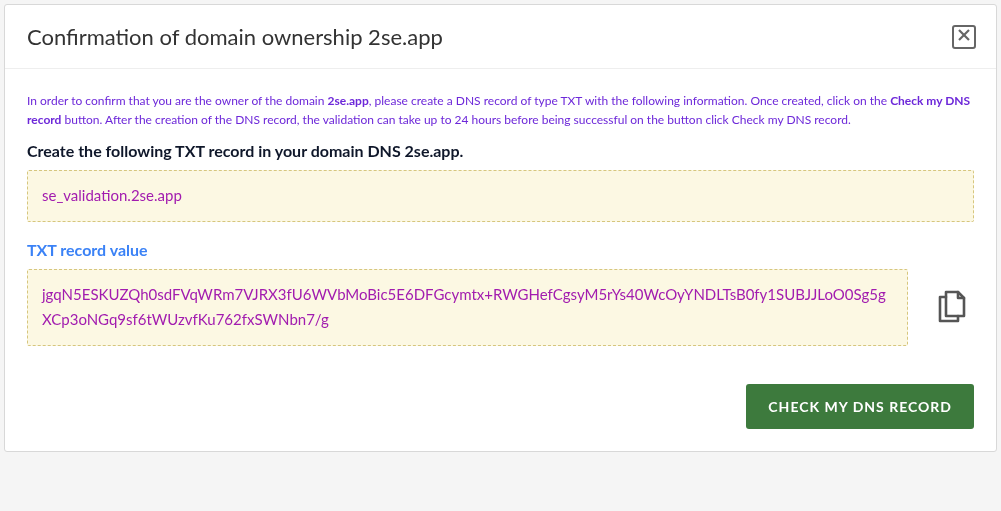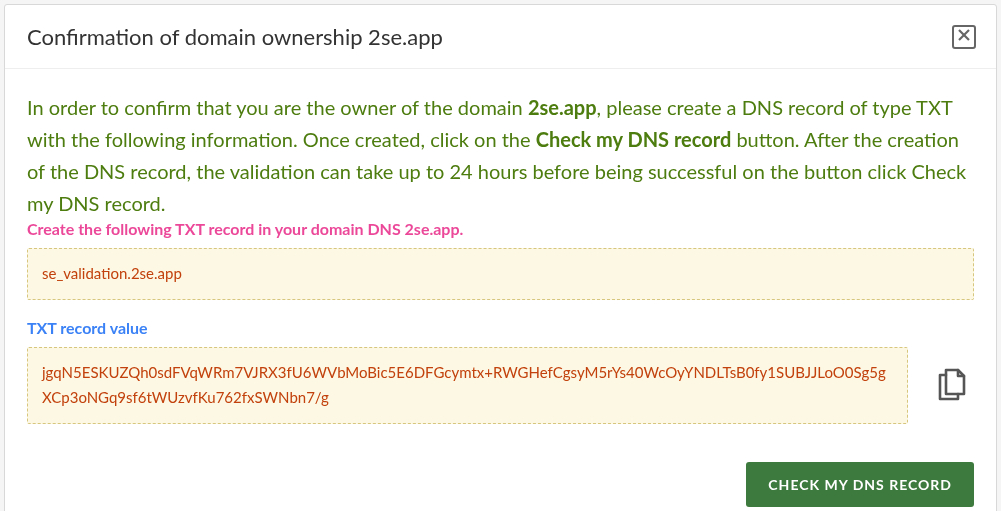--- a/index.html
+++ b/index.html
@@ -54,44 +54,44 @@
     .close-btn svg {
       width: 12px;
       height: 12px;
     }
     
     .modal-body {
       padding: 22px 22px 10px 22px;
     }
     
     .intro-text {
-      font-size: 20px;
+      font-size: 12px;
       line-height: 1.6;
-      color: #4d7c0f;
-      margin-bottom: 0;
+      color: #6d28d9;
+      margin-bottom: 12px;
     }
     
     .intro-text .bold {
       font-weight: 700;
     }
     
     .section-label {
       font-size: 16px;
       font-weight: 700;
-      color: #ec4899;
+      color: #0f172a;
       margin-bottom: 10px;
     }
     
     .record-box {
       background: #fcf8e3;
       border: 1px dashed #d6c67e;
       border-radius: 2px;
       padding: 12px 14px;
       font-size: 15px;
-      color: #c2410c;
+      color: #a21caf;
       margin-bottom: 18px;
       word-break: break-all;
       line-height: 1.7;
     }
     
     .txt-value-section {
       display: flex;
       align-items: center;
       gap: 22px;
       margin-bottom: 10px;

